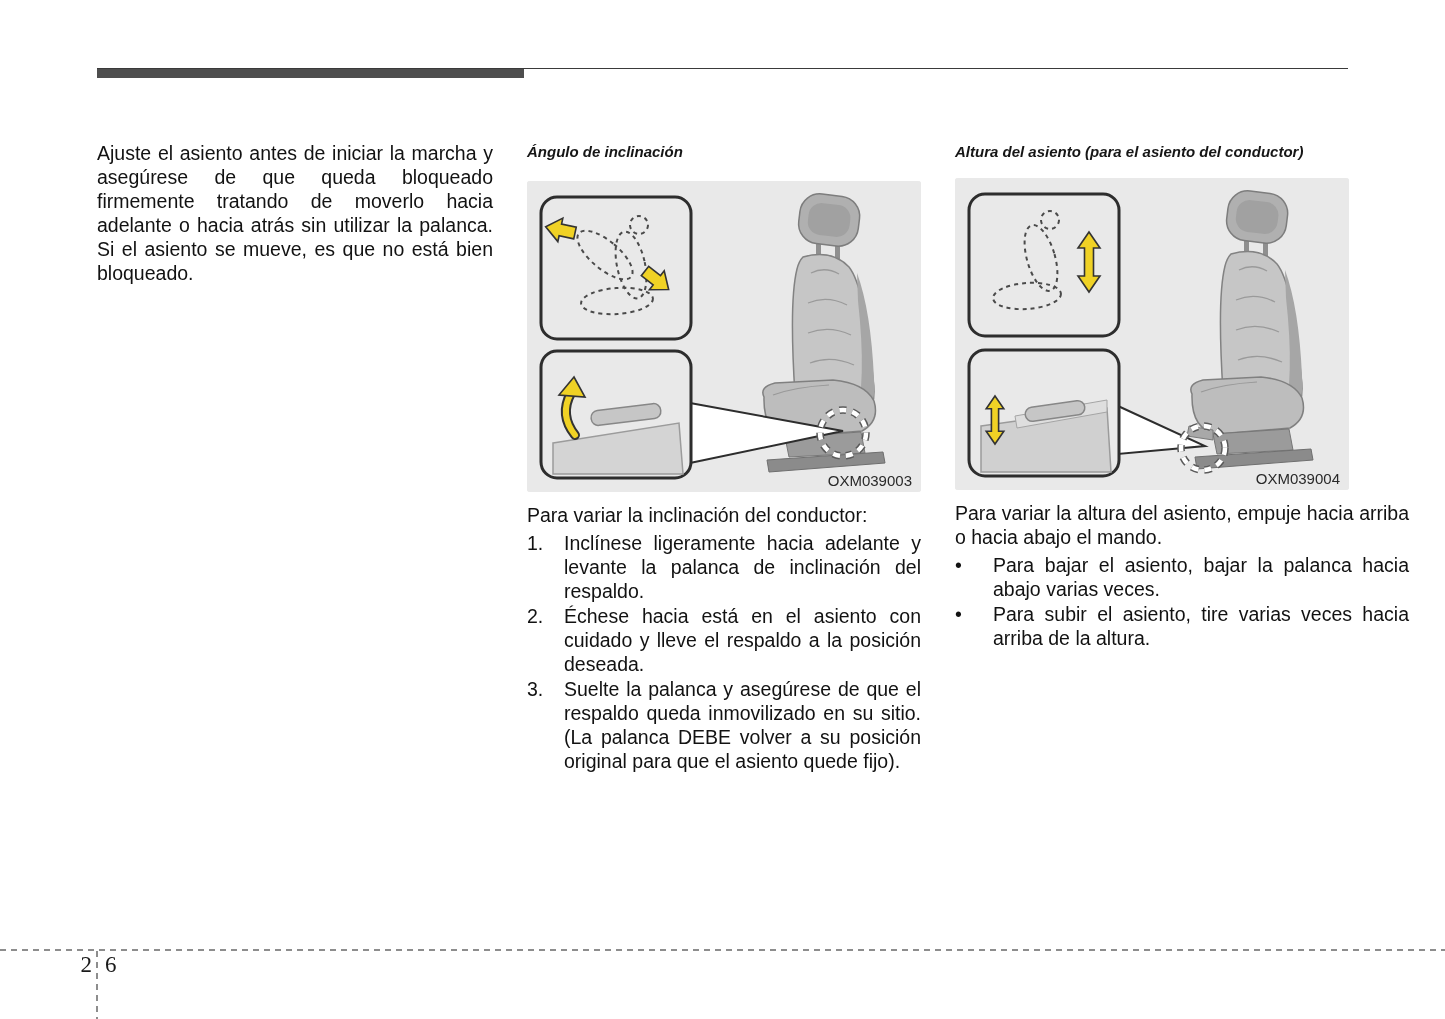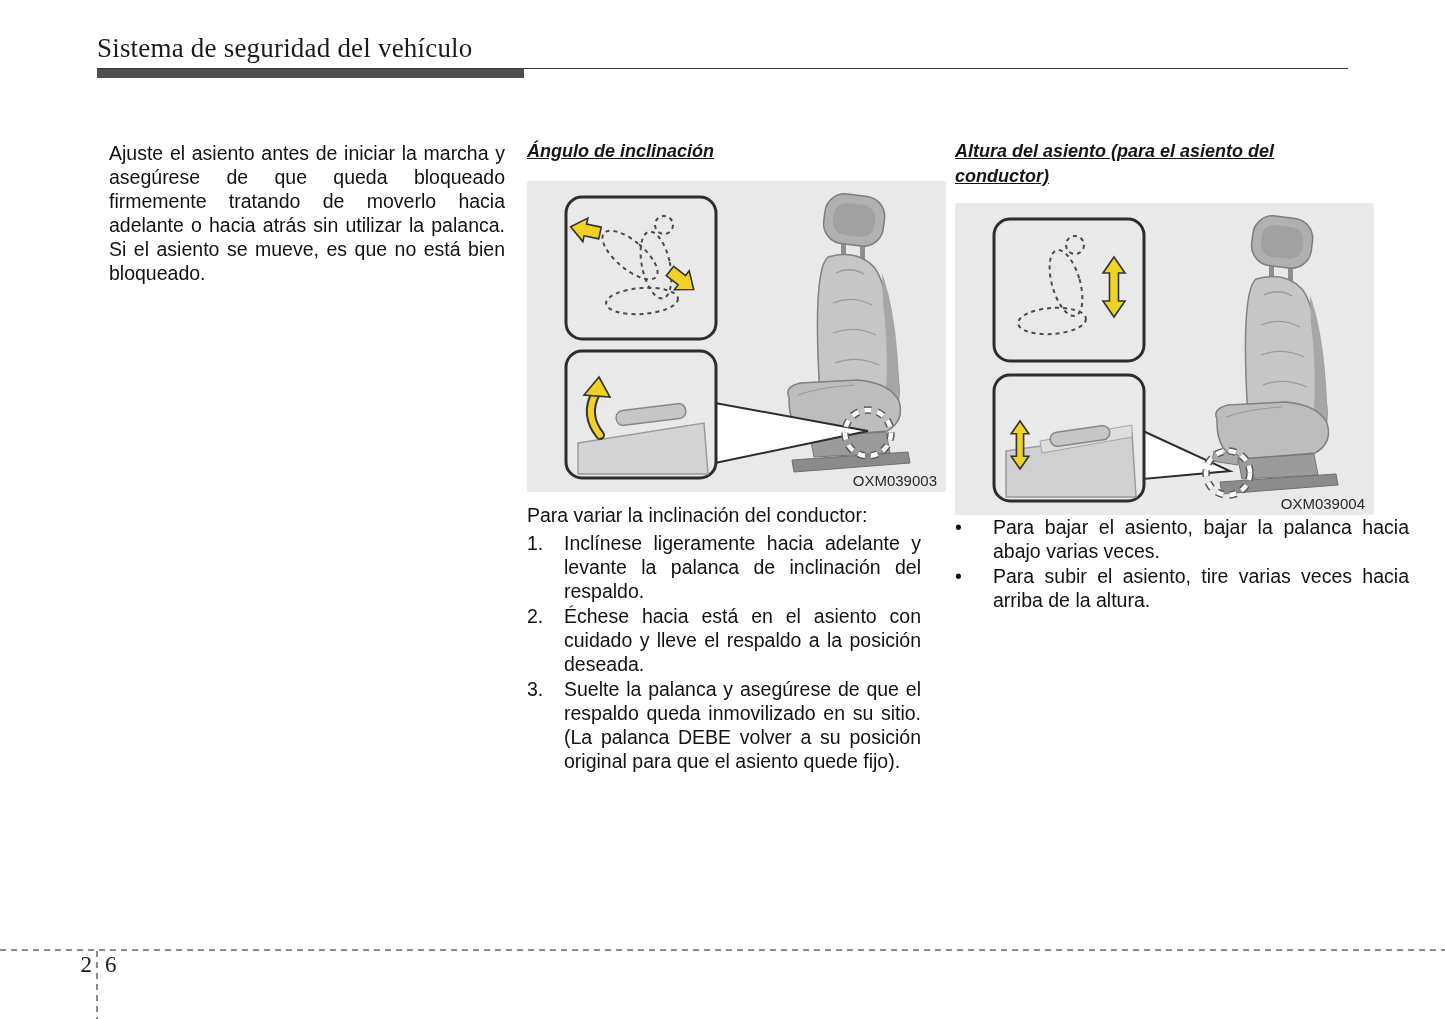--- a/index.html
+++ b/index.html
@@ -8,30 +8,30 @@
   .page { position:relative; width:1445px; height:1019px; background:#ffffff; overflow:hidden; }
 
   
   .title { position:absolute; left:97px; top:33px; font-family:"Liberation Serif", serif;
            font-weight:normal; font-size:27px; color:#1c1c1c; letter-spacing:0.2px; }
   .rule   { position:absolute; left:97px; top:68px; width:1251px; height:1px; background:#3a3a3a; }
   .rulebar{ position:absolute; left:97px; top:69px; width:427px; height:9px; background:#4e4e4e; }
 
   
   .col { position:absolute; font-size:19.5px; line-height:24px; text-align:justify; color:#121212; }
-  .col-intro { left:97px;  top:141px; width:396px;margin-left:12px; }
+  .col-intro { left:97px;  top:141px; width:396px; }
   .col-mid   { left:527px; top:139px; width:394px; }
   .col-right { left:955px; top:139px; width:454px; }
 
-  .sec-heading { font-style:italic; font-weight:bold; font-size:18px; line-height:25px;
-                 color:#161616; text-align:left; width:404px;text-decoration:underline; }
+  .sec-heading { font-style:italic; font-weight:bold; font-size:15px; line-height:25px;
+                 color:#161616; text-align:left; width:404px; }
   .col-mid   .sec-heading { margin-bottom:17px; }
   .col-right .sec-heading { margin-bottom:14px; }
 
-  .figure { width:394px; background:#e9e9e9; border-radius:3px;padding-left:25px; }
+  .figure { width:394px; background:#e9e9e9; border-radius:3px; }
   .fig-recline { height:311px; }
   .fig-height  { height:312px; }
   .figure svg { display:block; }
 
   .lead { margin-top:11px; margin-bottom:4px; }
 
   .steps, .bullets { list-style:none; }
   .step, .bullet-item { display:flex; margin-bottom:1px; }
   .step-num   { flex:none; width:21px; text-align:left; }
   .bullet-mark{ flex:none; width:22px; text-align:left; }
@@ -44,21 +44,20 @@
             background:repeating-linear-gradient(180deg,#8d8d8d 0 6px,transparent 6px 11px); }
   .pg { position:absolute; top:952px; font-family:"Liberation Serif", serif; font-size:23px; color:#1a1a1a; }
   .pg-chapter { left:76px; width:16px; text-align:right; }
   .pg-num { left:105px; }
 </style>
 </head>
 <body>
 
 <div class="page">
 
-  <h1 class="title">Sistema de seguridad del vehículo</h1>
   <div class="rule"></div>
   <div class="rulebar"></div>
 
   <div class="col col-intro">
     <p>Ajuste el asiento antes de iniciar la marcha y asegúrese de que queda bloqueado firmemente tratando de moverlo hacia adelante o hacia atrás sin utilizar la palanca. Si el asiento se mueve, es que no está bien bloqueado.</p>
   </div>
 
   <div class="col col-mid">
     <h2 class="sec-heading">Ángulo de inclinación</h2>
 
@@ -196,20 +195,21 @@
           <g transform="rotate(-8 100 233)">
             <rect x="70" y="226" width="60" height="14" rx="7" fill="#c6c6c6" stroke="#878787" stroke-width="1.5"></rect>
           </g>
           <use href="#dblArrow2" transform="translate(40,242) scale(0.8)" fill="#f0d225" stroke="#333333" stroke-width="2"></use>
         </g>
 
         <text x="385" y="306" text-anchor="end" font-size="15" fill="#2a2a2a">OXM039004</text>
       </svg>
     </div>
 
+    <p class="lead">Para variar la altura del asiento, empuje hacia arriba o hacia abajo el mando.</p>
     <ul class="bullets">
       <li class="bullet-item">
         <span class="bullet-mark">•</span>
         <span class="step-text">Para bajar el asiento, bajar la palanca hacia abajo varias veces.</span>
       </li>
       <li class="bullet-item">
         <span class="bullet-mark">•</span>
         <span class="step-text">Para subir el asiento, tire varias veces hacia arriba de la altura.</span>
       </li>
     </ul>

